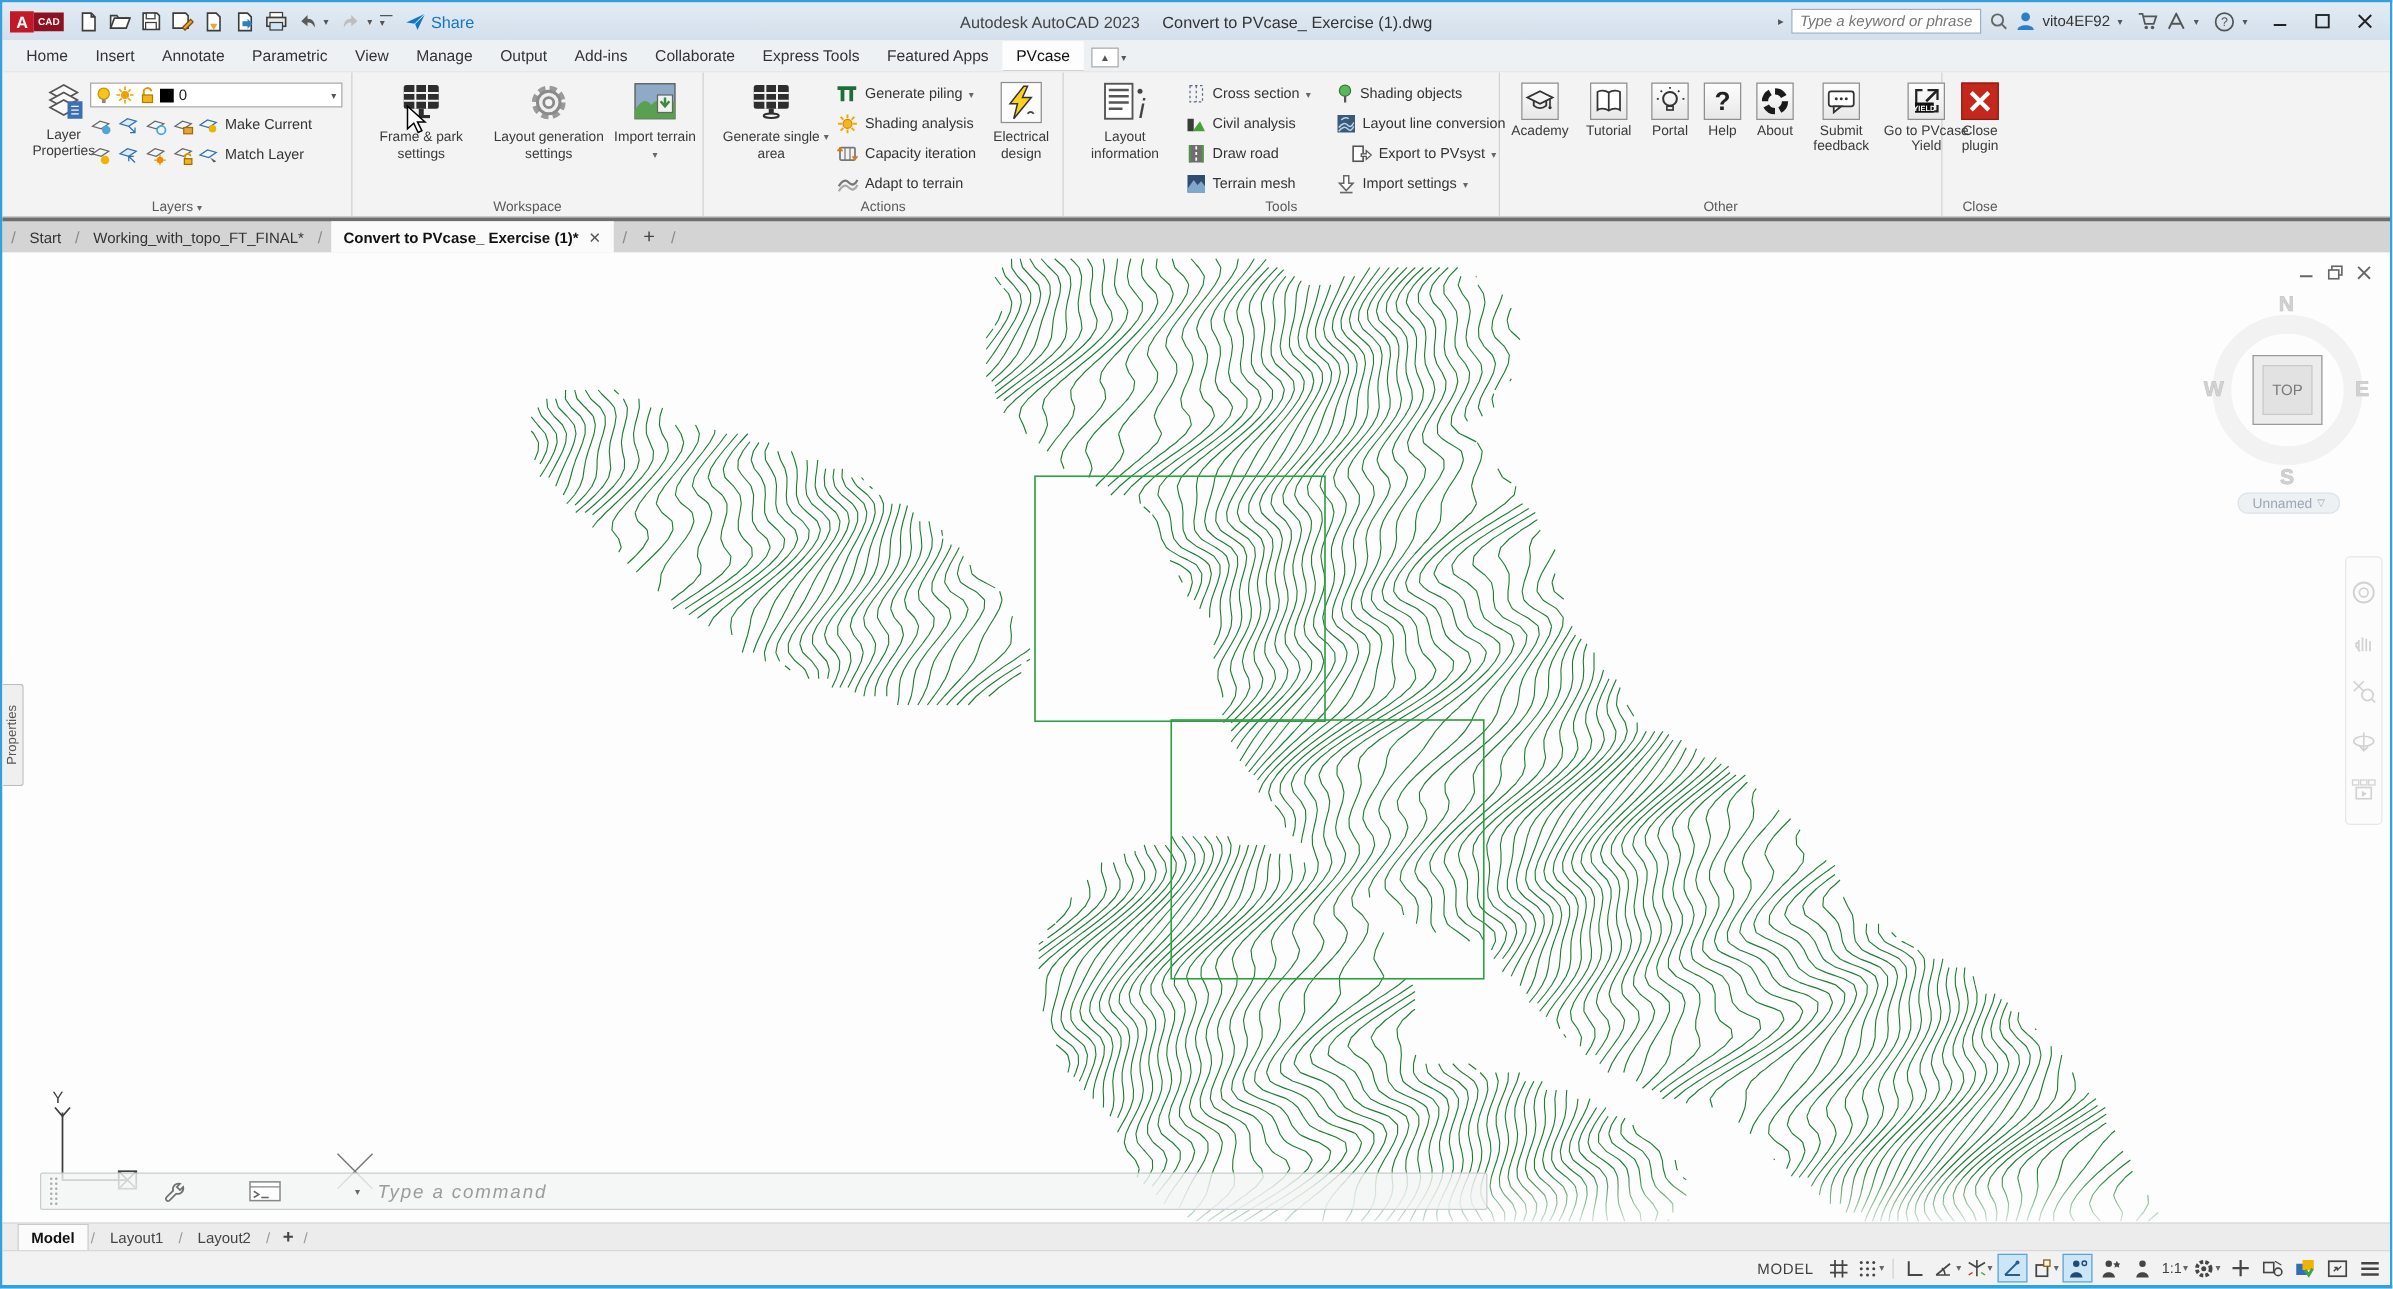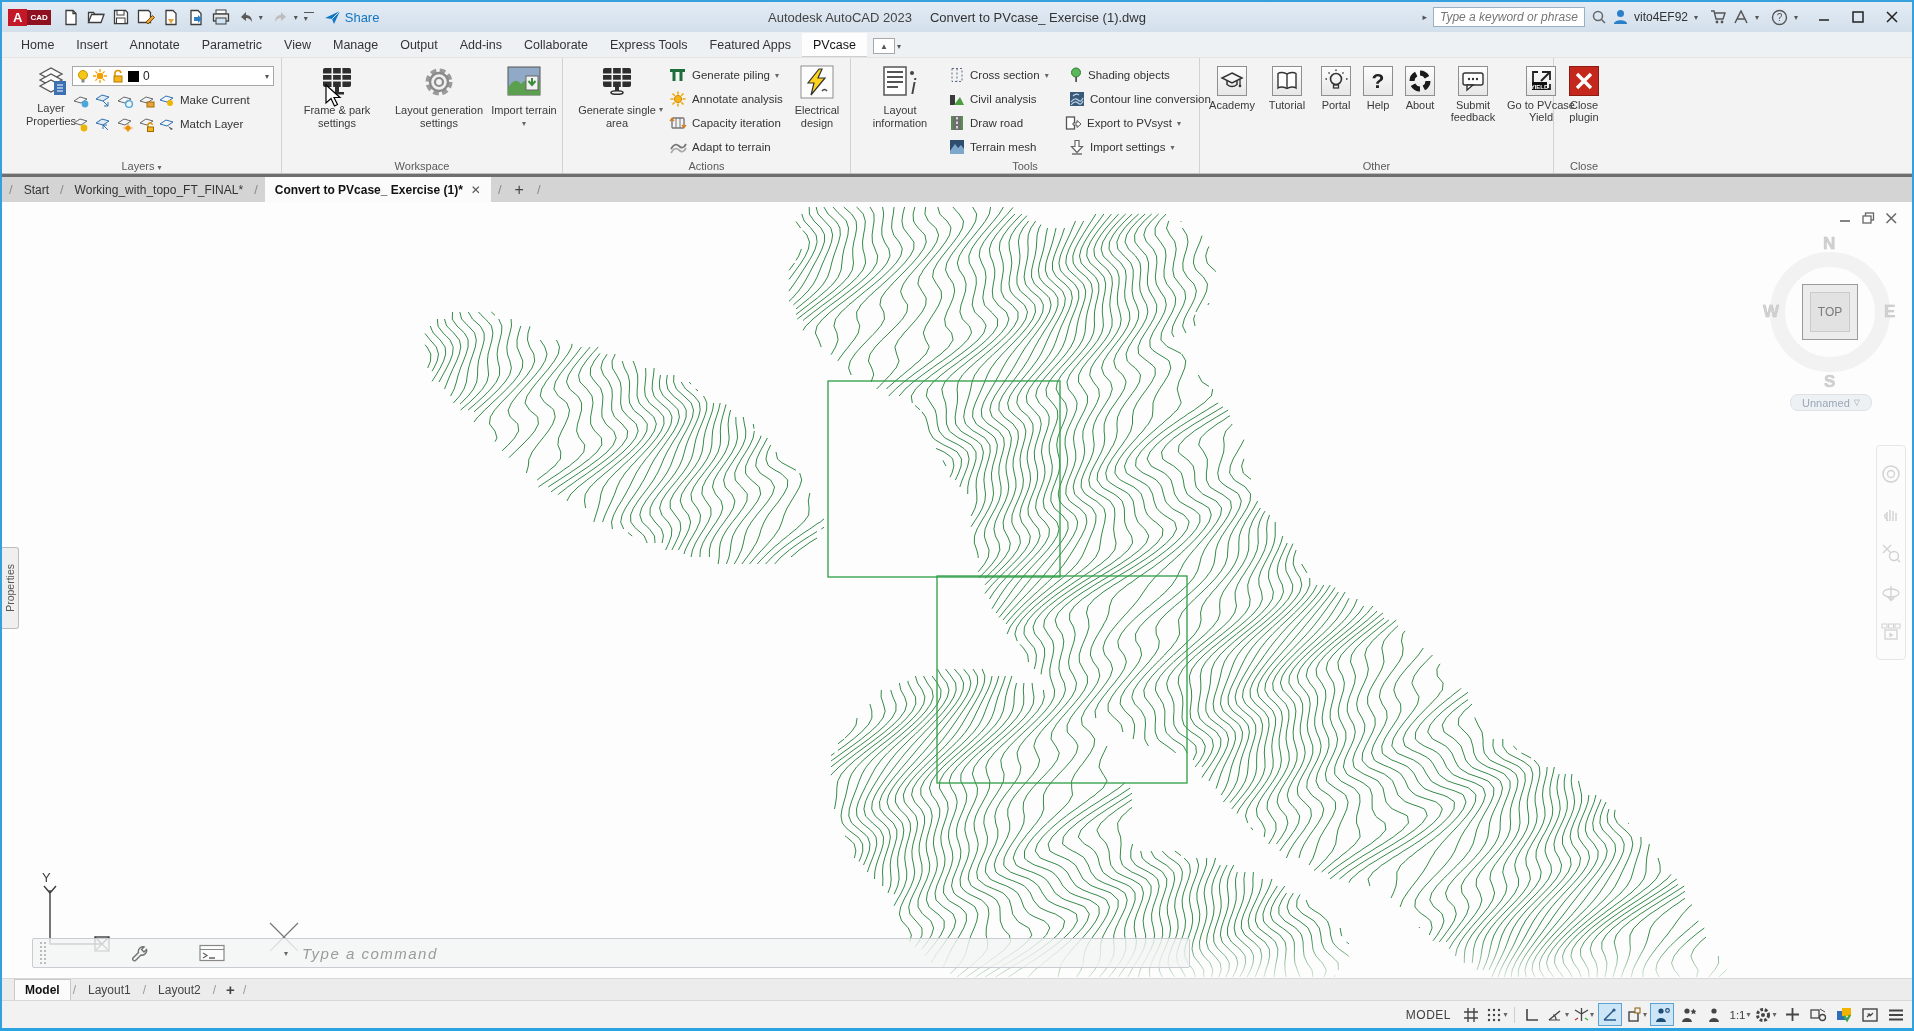--- a/index.html
+++ b/index.html
@@ -398,21 +398,21 @@
         <span>Generate piling</span>
           <span class="caret">▾</span>
       </div>
       <div class="rowbtn" style="left:106px;top:33px;">
         <svg class="svgi" width="18" height="16">
             <circle cx="9" cy="8" r="3.6" fill="#f5b51c" stroke="#d78b00"></circle>
             <g stroke="#f0a500" stroke-width="1.5">
               <path d="M9 .5v3M9 12.5v3M1.5 8h3M13.5 8h3M3.5 2.5l2.2 2.2M12.3 11.3l2.2 2.2M14.5 2.5l-2.2 2.2M5.7 11.3l-2.2 2.2"></path>
             </g>
           </svg>
-        <span>Annotate analysis</span>
+        <span>Shading analysis</span>
       </div>
       <div class="rowbtn" style="left:106px;top:57px;">
         <svg class="svgi" width="18" height="16">
             <rect x="3" y="3" width="12" height="10" rx="1" fill="none" stroke="#777" stroke-width="1.4"></rect>
             <path d="M7 3v10M11 3v10" stroke="#777"></path>
             <path d="M1 6 l2-2.5 2 2.5" fill="none" stroke="#e07b00" stroke-width="1.3"></path>
             <path d="M17 10 l-2 2.5 -2-2.5" fill="none" stroke="#e07b00" stroke-width="1.3"></path>
           </svg>
         <span>Capacity iteration</span>
       </div>
@@ -489,23 +489,23 @@
       </div>
       <div class="rowbtn" style="left:218px;top:33px;">
         <svg class="svgi" width="16" height="16">
             <rect x="1" y="1" width="14" height="14" fill="#3a5a7a"></rect>
             <g stroke="#bcd3e8" fill="none" stroke-width="1.2">
               <path d="M2 11 Q6 6 9 9 T14 7"></path>
               <path d="M2 14 Q6 9 9 12 T14 10"></path>
               <path d="M4 5 Q7 2 10 4"></path>
             </g>
           </svg>
-        <span>Contour line conversion</span>
-      </div>
-      <div class="rowbtn" style="left:214px;top:57px;">
+        <span>Layout line conversion</span>
+      </div>
+      <div class="rowbtn" style="left:230px;top:57px;">
         <svg class="svgi" width="17" height="16">
             <rect x="1.5" y="2" width="8" height="12" fill="#fff" stroke="#555" stroke-width="1.3"></rect>
             <path d="M8 8 h4 v-2.5 l4 3.5 -4 3.5 V10 h-4z" fill="#fff" stroke="#555"></path>
           </svg>
         <span>Export to PVsyst</span>
           <span class="caret">▾</span>
       </div>
       <div class="rowbtn" style="left:218px;top:81px;">
         <svg class="svgi" width="16" height="16">
             <path d="M6 1.5 h4 v6 h3.5 L8 13.5 L2.5 7.5 H6z" fill="#fff" stroke="#666" stroke-width="1.2"></path>

